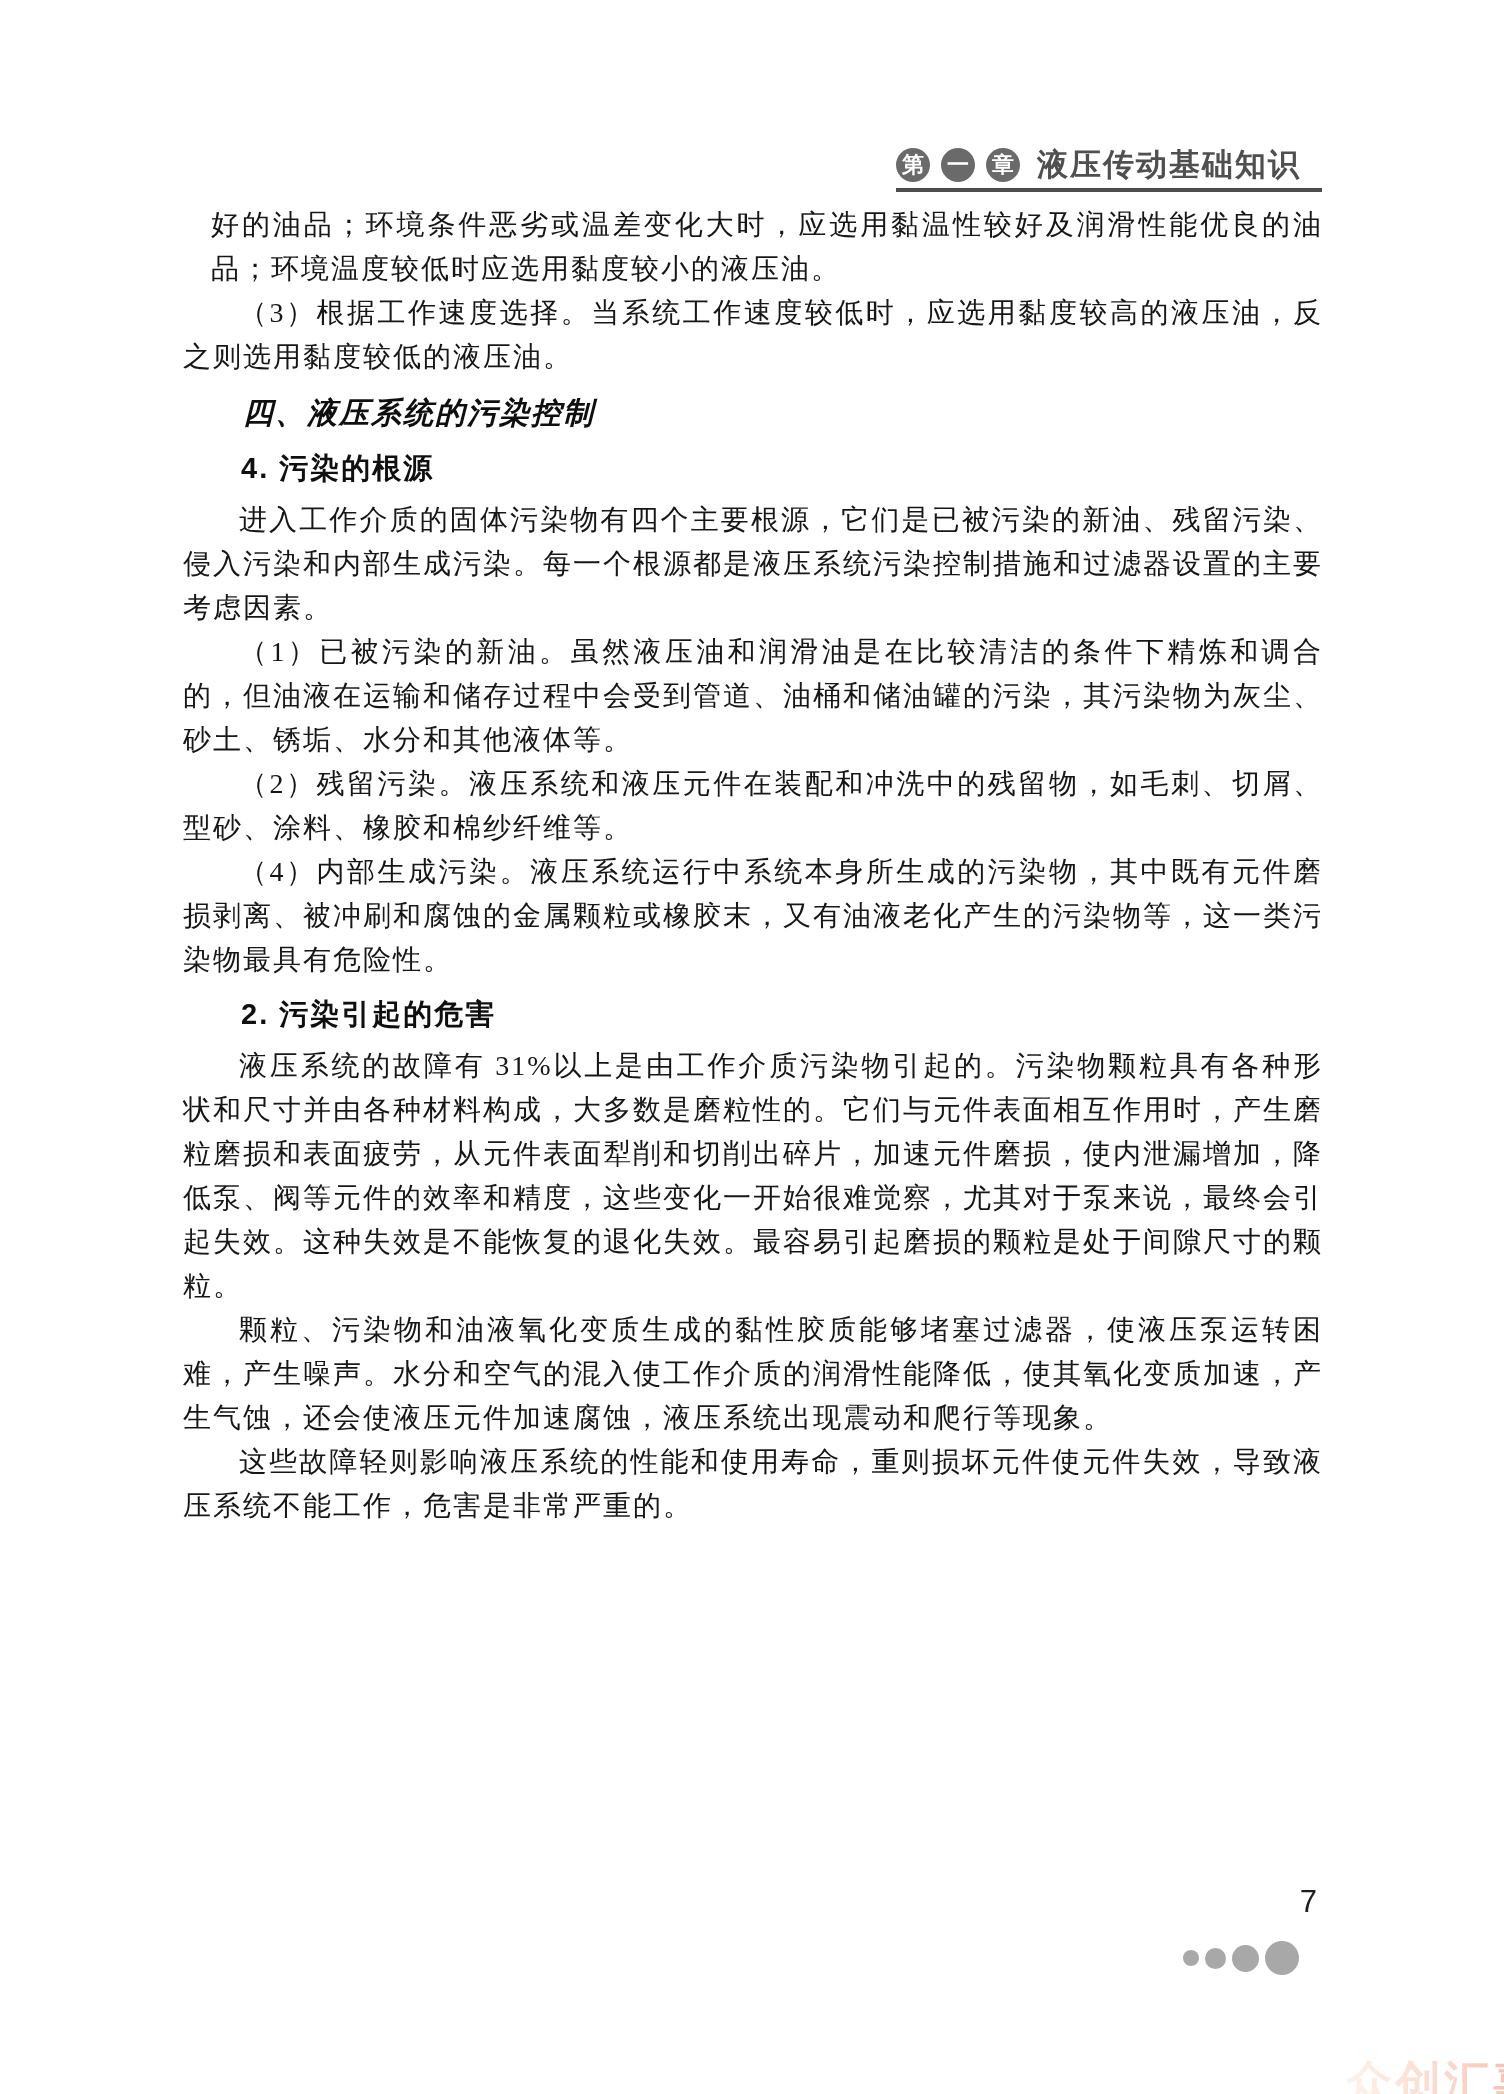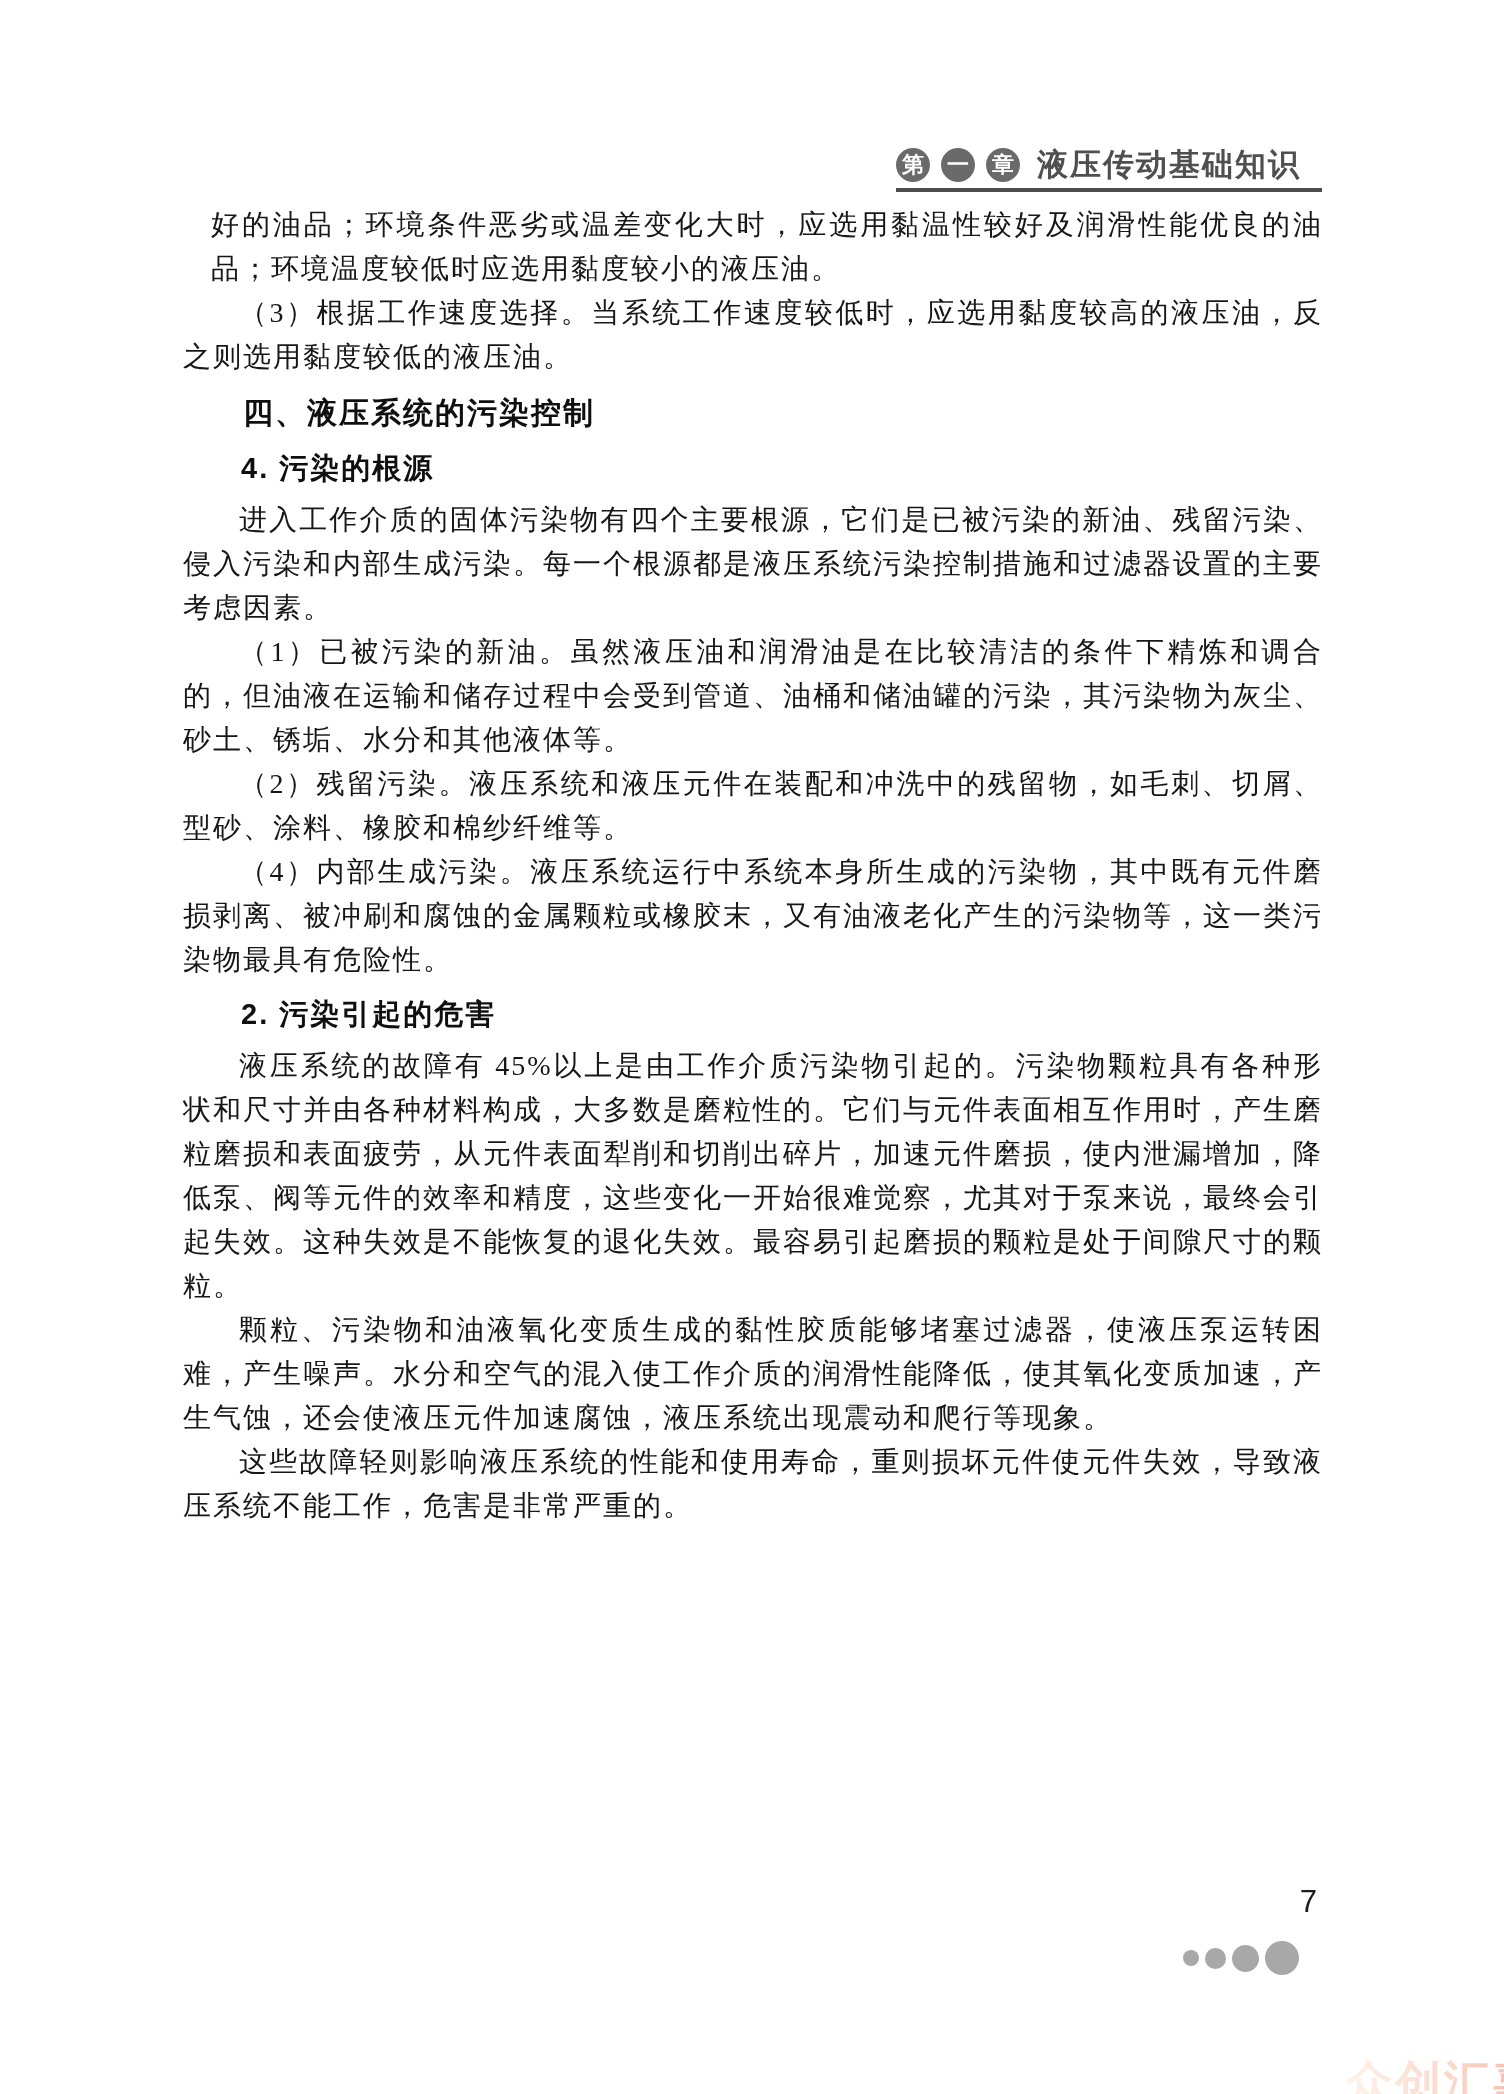--- a/index.html
+++ b/index.html
@@ -39,21 +39,21 @@
     font-size:28px; line-height:44px;
     text-align:justify;
     text-justify:inter-character;
   }
   .block { margin:0; letter-spacing:2px; }
   p.body       { text-indent:2em; }
   p.body-first { text-indent:0;margin-left:28px; }
   h2.h1 {
     font-family:"Liberation Sans", sans-serif;
     font-size:30px; font-weight:bold; color:#0f0f0f;
-    margin:11px 0 9px 0; text-indent:2em; line-height:46px;
+    margin:11px 0 9px 0; text-indent:2em; line-height:46px;font-style:italic;
   }
   h2.h2 {
     font-family:"Liberation Sans", sans-serif;
     font-size:29px; font-weight:bold; color:#0f0f0f;
     margin:9px 0 7px 0; text-indent:2em; line-height:46px;
   }
 
   
   .page-number {
     position:absolute; top:1884px; left:1262px; width:55px;
@@ -98,21 +98,21 @@
   <main class="content" id="content">
       <p class="block body-first">好的油品；环境条件恶劣或温差变化大时，应选用黏温性较好及润滑性能优良的油品；环境温度较低时应选用黏度较小的液压油。</p>
       <p class="block body">（3）根据工作速度选择。当系统工作速度较低时，应选用黏度较高的液压油，反之则选用黏度较低的液压油。</p>
       <h2 class="block h1">四、液压系统的污染控制</h2>
       <h2 class="block h2">4. 污染的根源</h2>
       <p class="block body">进入工作介质的固体污染物有四个主要根源，它们是已被污染的新油、残留污染、侵入污染和内部生成污染。每一个根源都是液压系统污染控制措施和过滤器设置的主要考虑因素。</p>
       <p class="block body">（1）已被污染的新油。虽然液压油和润滑油是在比较清洁的条件下精炼和调合的，但油液在运输和储存过程中会受到管道、油桶和储油罐的污染，其污染物为灰尘、砂土、锈垢、水分和其他液体等。</p>
       <p class="block body">（2）残留污染。液压系统和液压元件在装配和冲洗中的残留物，如毛刺、切屑、型砂、涂料、橡胶和棉纱纤维等。</p>
       <p class="block body">（4）内部生成污染。液压系统运行中系统本身所生成的污染物，其中既有元件磨损剥离、被冲刷和腐蚀的金属颗粒或橡胶末，又有油液老化产生的污染物等，这一类污染物最具有危险性。</p>
       <h2 class="block h2">2. 污染引起的危害</h2>
-      <p class="block body">液压系统的故障有 45%以上是由工作介质污染物引起的。污染物颗粒具有各种形状和尺寸并由各种材料构成，大多数是磨粒性的。它们与元件表面相互作用时，产生磨粒磨损和表面疲劳，从元件表面犁削和切削出碎片，加速元件磨损，使内泄漏增加，降低泵、阀等元件的效率和精度，这些变化一开始很难觉察，尤其对于泵来说，最终会引起失效。这种失效是不能恢复的退化失效。最容易引起磨损的颗粒是处于间隙尺寸的颗粒。</p>
+      <p class="block body">液压系统的故障有 31%以上是由工作介质污染物引起的。污染物颗粒具有各种形状和尺寸并由各种材料构成，大多数是磨粒性的。它们与元件表面相互作用时，产生磨粒磨损和表面疲劳，从元件表面犁削和切削出碎片，加速元件磨损，使内泄漏增加，降低泵、阀等元件的效率和精度，这些变化一开始很难觉察，尤其对于泵来说，最终会引起失效。这种失效是不能恢复的退化失效。最容易引起磨损的颗粒是处于间隙尺寸的颗粒。</p>
       <p class="block body">颗粒、污染物和油液氧化变质生成的黏性胶质能够堵塞过滤器，使液压泵运转困难，产生噪声。水分和空气的混入使工作介质的润滑性能降低，使其氧化变质加速，产生气蚀，还会使液压元件加速腐蚀，液压系统出现震动和爬行等现象。</p>
       <p class="block body">这些故障轻则影响液压系统的性能和使用寿命，重则损坏元件使元件失效，导致液压系统不能工作，危害是非常严重的。</p>
     </main>
 
   <div class="page-number">7</div>
 
   <div class="footer-dots" id="footer-dots">
       <span class="dot d1"></span>
       <span class="dot d2"></span>
       <span class="dot d3"></span>

